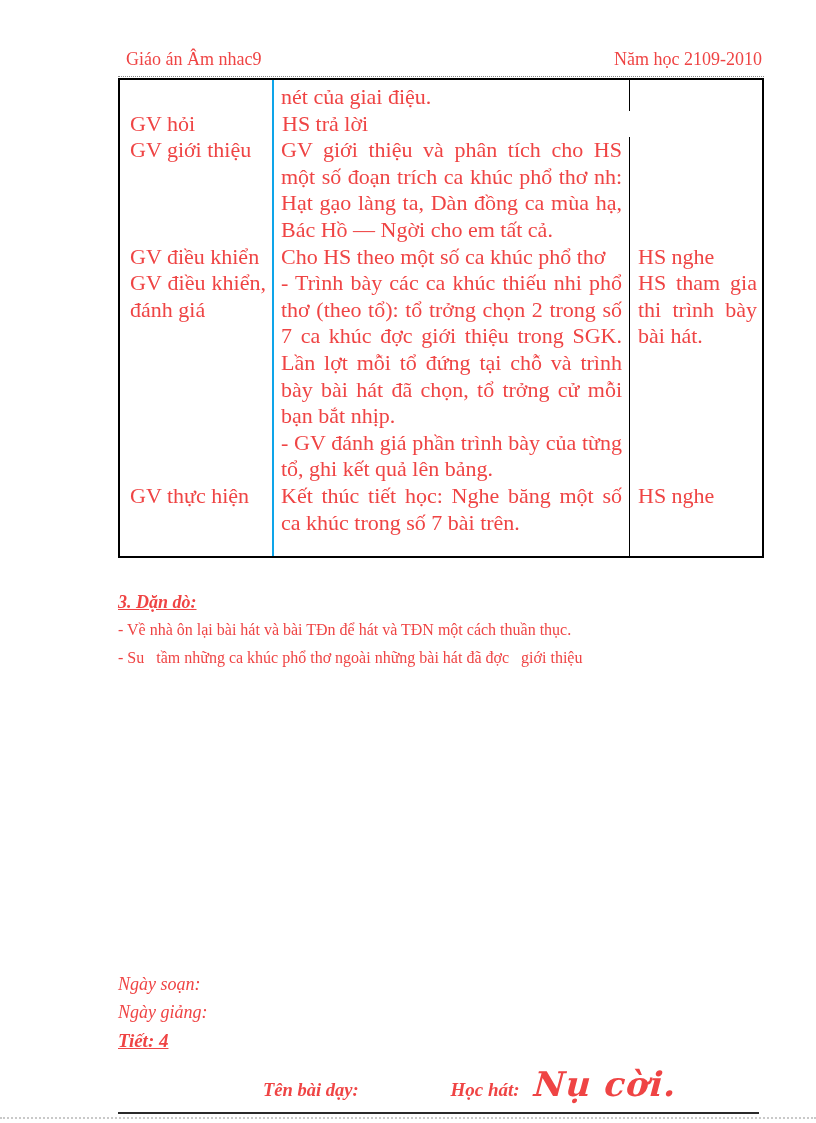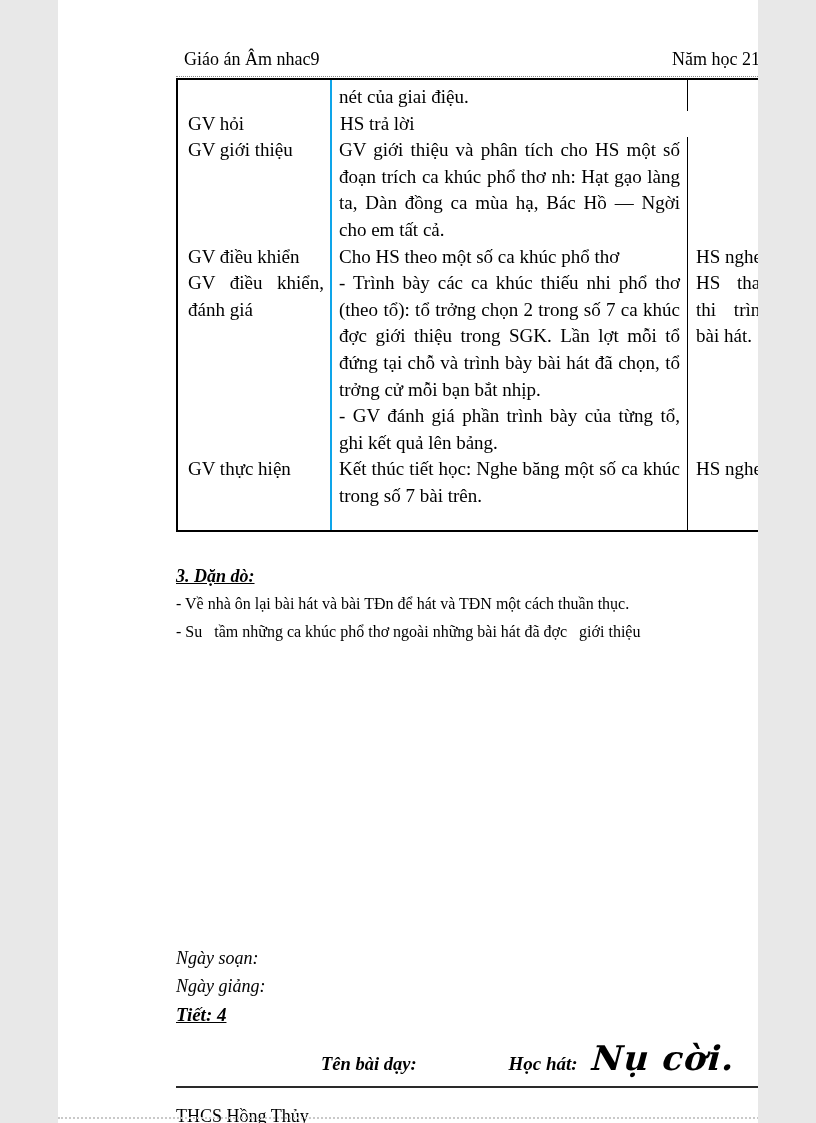--- a/index.html
+++ b/index.html
@@ -1,21 +1,21 @@
 <!DOCTYPE html>
 <html><head>
 <meta charset="utf-8">
 <style>
   html,body{margin:0;padding:0;background:#e8e8e8;}
   .page{
     position:relative;
-    width:700px;height:1123px;
+    width:816px;height:1123px;
     background:#ffffff;
     font-family:"Liberation Serif","DejaVu Serif",serif;
-    color:#000000;
+    color:#ef4444;
     overflow:hidden;
     margin:0 auto;
     box-sizing:border-box;
     padding:48px 52px 0 118px;
   }
   .content{width:646px;}
 
   
   .hdr{
     display:flex;justify-content:space-between;align-items:baseline;
@@ -28,21 +28,21 @@
   .tbl{
     margin-top:1px;
     border:2px solid #000;
     box-sizing:border-box;
     width:646px;
   }
   .trow{display:grid;grid-template-columns:154px 356px 132px;}
   .trow:first-child .cell{padding-top:4px;}
   .trow:last-child .cell{padding-bottom:20px;}
   .cell{
-    font-size:19px;line-height:26.6px;
+    font-size:22px;line-height:26.6px;
     white-space:pre-line;
     box-sizing:border-box;
     min-height:26.6px;
   }
   .c1{border-right:2px solid #0ea5e9;padding:0 6px 0 10px;text-align:justify;}
   .c2{border-right:1px solid #000;padding:0 7px;text-align:justify;}
   .c3{padding:0 5px 0 8px;text-align:justify;}
 
   
   .sec{margin-top:30px;}

